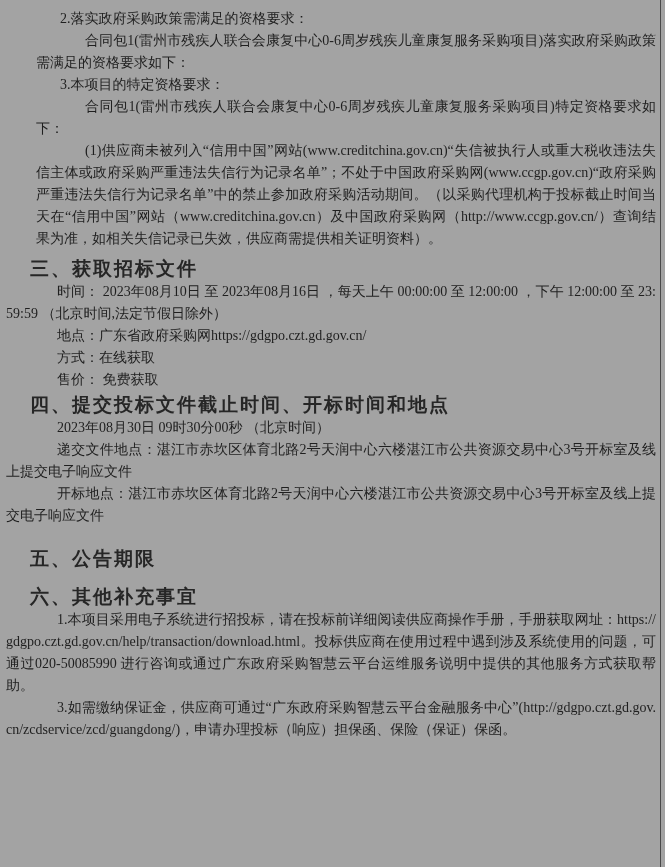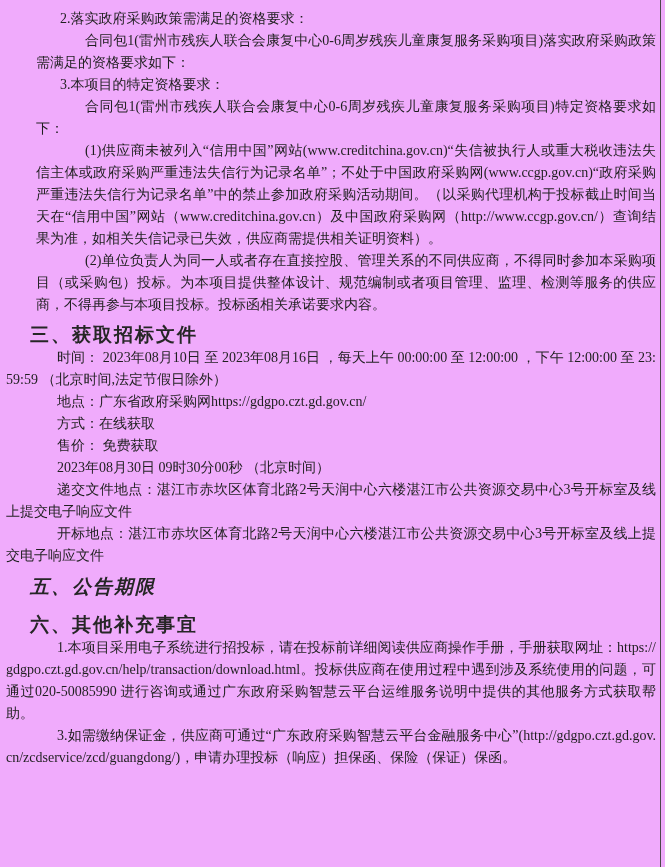--- a/index.html
+++ b/index.html
@@ -1,19 +1,19 @@
 <!DOCTYPE html>
 <html><head>
 <meta charset="utf-8">
 <style>
   html,body{margin:0;padding:0;background:#ffffff;}
   .page{
     position:relative;
     width:665px;height:867px;
-    background:#f0abfc;
+    background:#a3a3a3;
     overflow:hidden;
     font-family:"Liberation Serif","DejaVu Serif",serif;
   }
   .vline{
     position:absolute;top:0;bottom:0;right:4px;width:1px;
     background:#4a4a4a;
   }
   .content{
     position:absolute;left:6px;top:0;width:650px;
     padding-top:8px;
@@ -33,40 +33,40 @@
   h2.sec-head{
     margin:0 0 0 24px;
     font-size:19px;
     line-height:24px;
     font-weight:700;
     letter-spacing:2px;
     color:#262626;
   }
   h2.s0{margin-top:7px;}
   h2.s1{margin-top:2px;}
-  h2.s2{margin-top:8px;font-style:italic;}
+  h2.s2{margin-top:20px;}
   h2.s3{margin-top:14px;}
 </style>
 </head>
 <body>
 
 <div class="page">
   <div class="vline" style="background: rgb(74, 74, 74);"></div>
   <div class="content" id="content" style="color: rgb(31, 31, 31);">
       <p class="para pre num">2.落实政府采购政策需满足的资格要求：</p>
       <p class="para pre deep">合同包1(雷州市残疾人联合会康复中心0-6周岁残疾儿童康复服务采购项目)落实政府采购政策需满足的资格要求如下：</p>
       <p class="para pre num">3.本项目的特定资格要求：</p>
       <p class="para pre deep">合同包1(雷州市残疾人联合会康复中心0-6周岁残疾儿童康复服务采购项目)特定资格要求如下：</p>
       <p class="para pre deep">(1)供应商未被列入“信用中国”网站(www.creditchina.gov.cn)“失信被执行人或重大税收违法失信主体或政府采购严重违法失信行为记录名单”；不处于中国政府采购网(www.ccgp.gov.cn)“政府采购严重违法失信行为记录名单”中的禁止参加政府采购活动期间。（以采购代理机构于投标截止时间当天在“信用中国”网站（www.creditchina.gov.cn）及中国政府采购网（http://www.ccgp.gov.cn/）查询结果为准，如相关失信记录已失效，供应商需提供相关证明资料）。</p>
-      <p class="para pre deep">(2)单位负责人为同一人或者存在直接控股、管理关系的不同供应商，不得同时参加本采购项目（或采购包）投标。为本项目提供整体设计、规范编制或者项目管理、监理、检测等服务的供应商，不得再参与本项目投标。投标函相关承诺要求内容。</p>
       <h2 class="sec-head s0">三、获取招标文件</h2>
       <p class="para sec">时间：  2023年08月10日  至  2023年08月16日 ，每天上午 00:00:00 至 12:00:00 ，下午 12:00:00 至 23:59:59 （北京时间,法定节假日除外）</p>
       <p class="para sec">地点：广东省政府采购网https://gdgpo.czt.gd.gov.cn/</p>
       <p class="para sec">方式：在线获取</p>
       <p class="para sec">售价：  免费获取</p>
+      <h2 class="sec-head s1">四、提交投标文件截止时间、开标时间和地点</h2>
       <p class="para sec">2023年08月30日 09时30分00秒 （北京时间）</p>
       <p class="para sec">递交文件地点：湛江市赤坎区体育北路2号天润中心六楼湛江市公共资源交易中心3号开标室及线上提交电子响应文件</p>
       <p class="para sec">开标地点：湛江市赤坎区体育北路2号天润中心六楼湛江市公共资源交易中心3号开标室及线上提交电子响应文件</p>
       <h2 class="sec-head s2">五、公告期限</h2>
       <h2 class="sec-head s3">六、其他补充事宜</h2>
       <p class="para sec">1.本项目采用电子系统进行招投标，请在投标前详细阅读供应商操作手册，手册获取网址：https://gdgpo.czt.gd.gov.cn/help/transaction/download.html。投标供应商在使用过程中遇到涉及系统使用的问题，可通过020-50085990 进行咨询或通过广东政府采购智慧云平台运维服务说明中提供的其他服务方式获取帮助。</p>
       <p class="para sec">3.如需缴纳保证金，供应商可通过“广东政府采购智慧云平台金融服务中心”(http://gdgpo.czt.gd.gov.cn/zcdservice/zcd/guangdong/)，申请办理投标（响应）担保函、保险（保证）保函。</p>
     </div>
 </div>
 

